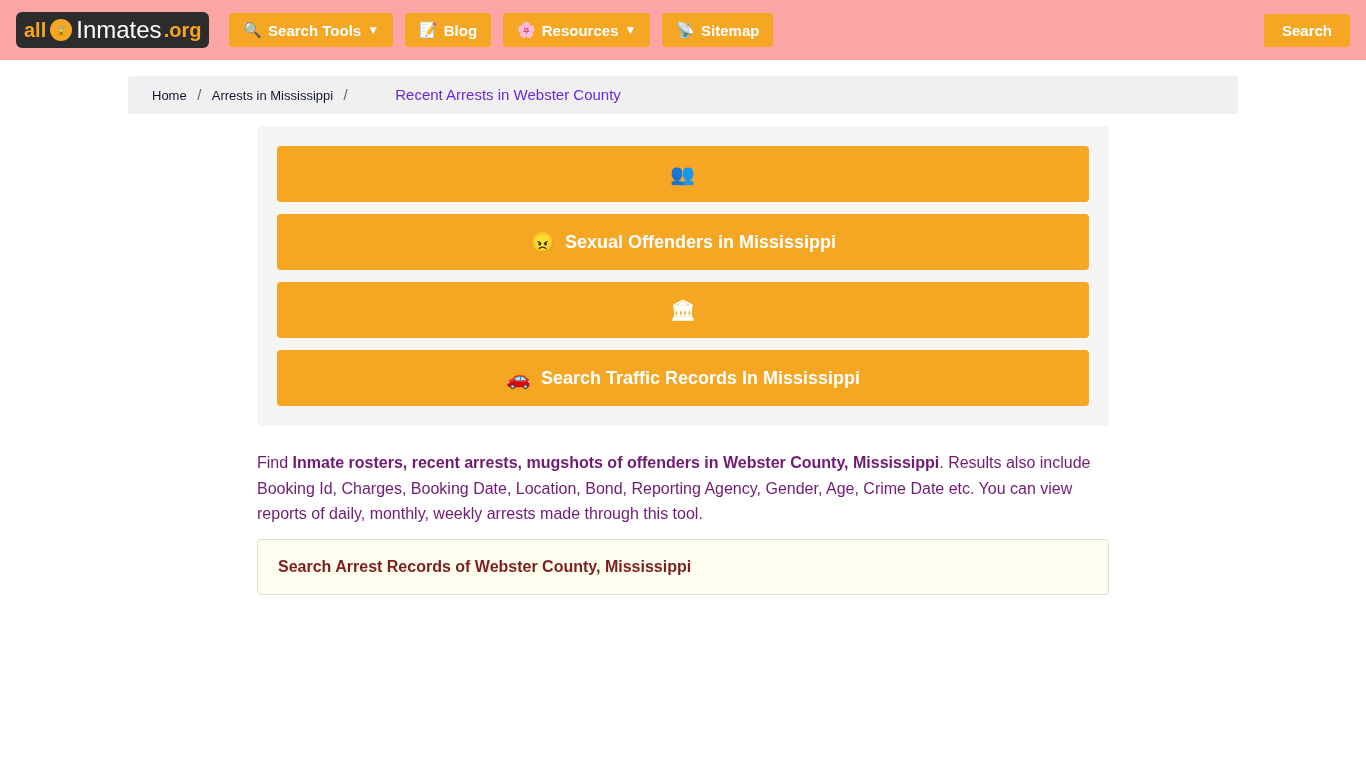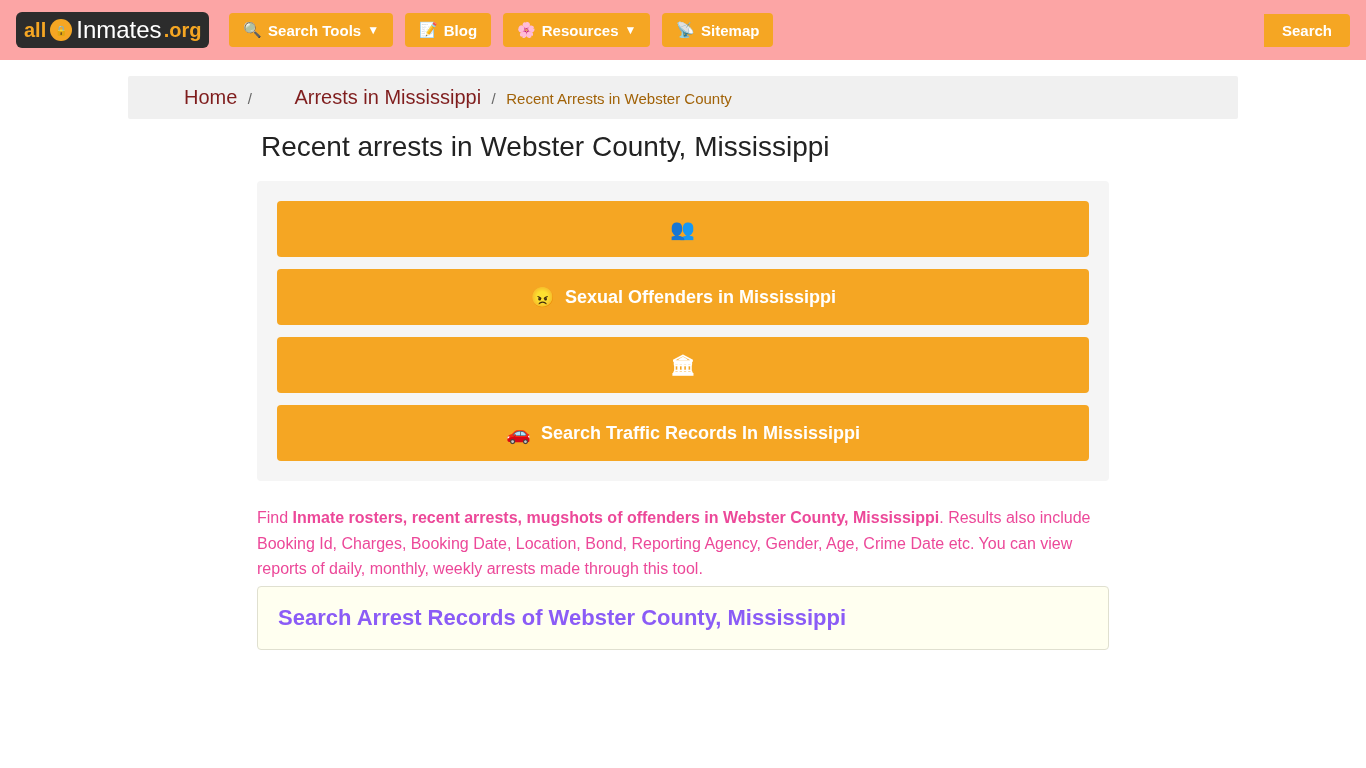--- a/index.html
+++ b/index.html
@@ -79,24 +79,23 @@
     }
 
     
     .breadcrumb-bar {
       background: #f0f0f0;
       padding: 10px 24px;
       margin: 16px 128px 12px 128px;
       border-radius: 2px;
     }
     .breadcrumb-bar a, .breadcrumb-bar span.bc-link {
-      color: #7f1d1d;
+      color: #0f172a;
       text-decoration: none;
-      font-size: 20px;
-      margin-left: 32px;
+      font-size: 13px;
     }
     .breadcrumb-bar .bc-sep { color: #666; margin: 0 6px; font-size: 15px; }
 
     
     .main-content {
       max-width: 900px;
       margin: 0 auto;
       padding: 0 24px 40px 24px;
     }
 
@@ -132,35 +131,35 @@
       margin-bottom: 12px;
       text-decoration: none;
     }
     .orange-btn:last-child { margin-bottom: 0; }
     .orange-btn .btn-icon { font-size: 20px; }
 
     
     .description {
       font-size: 16px;
       line-height: 1.6;
-      color: #ec4899;
-      margin-bottom: 4px;
+      color: #701a75;
+      margin-bottom: 12px;
     }
     .description strong { font-weight: bold; }
 
     
     .bottom-section {
       background: #fffff0;
       border: 1px solid #e0e0d0;
       border-radius: 4px;
       padding: 18px 20px;
     }
     .bottom-section-title {
-      color: #8b5cf6;
-      font-size: 22px;
+      color: #7f1d1d;
+      font-size: 16px;
       font-weight: bold;
     }
   </style>
 </head>
 <body>
 
 <header class="header">
   <div class="logo-area">
     <div class="logo-box">
       <span class="logo-text-all">all</span>
@@ -199,26 +198,25 @@
       <span>Search</span>
     </button>
   </div>
 </header>
 
 <nav class="breadcrumb-bar">
   <span class="bc-link">Home</span>
   <span class="bc-sep">/</span>
   <span class="bc-link">Arrests in Mississippi</span>
   <span class="bc-sep">/</span>
-  <span style="color:#a16207;font-size:15px;">Recent Arrests in Webster County</span>
+  <span style="color:#6d28d9;font-size:15px;margin-left:37px;">Recent Arrests in Webster County</span>
 </nav>
 
 <main class="main-content">
 
-  <h1 class="page-title">Recent arrests in Webster County, Mississippi</h1>
 
   <div class="card">
     <a class="orange-btn">
       <span class="btn-icon">👥</span>
     </a>
     <a class="orange-btn">
       <span class="btn-icon">😠</span>
       <span>Sexual Offenders in Mississippi</span>
     </a>
     <a class="orange-btn">

